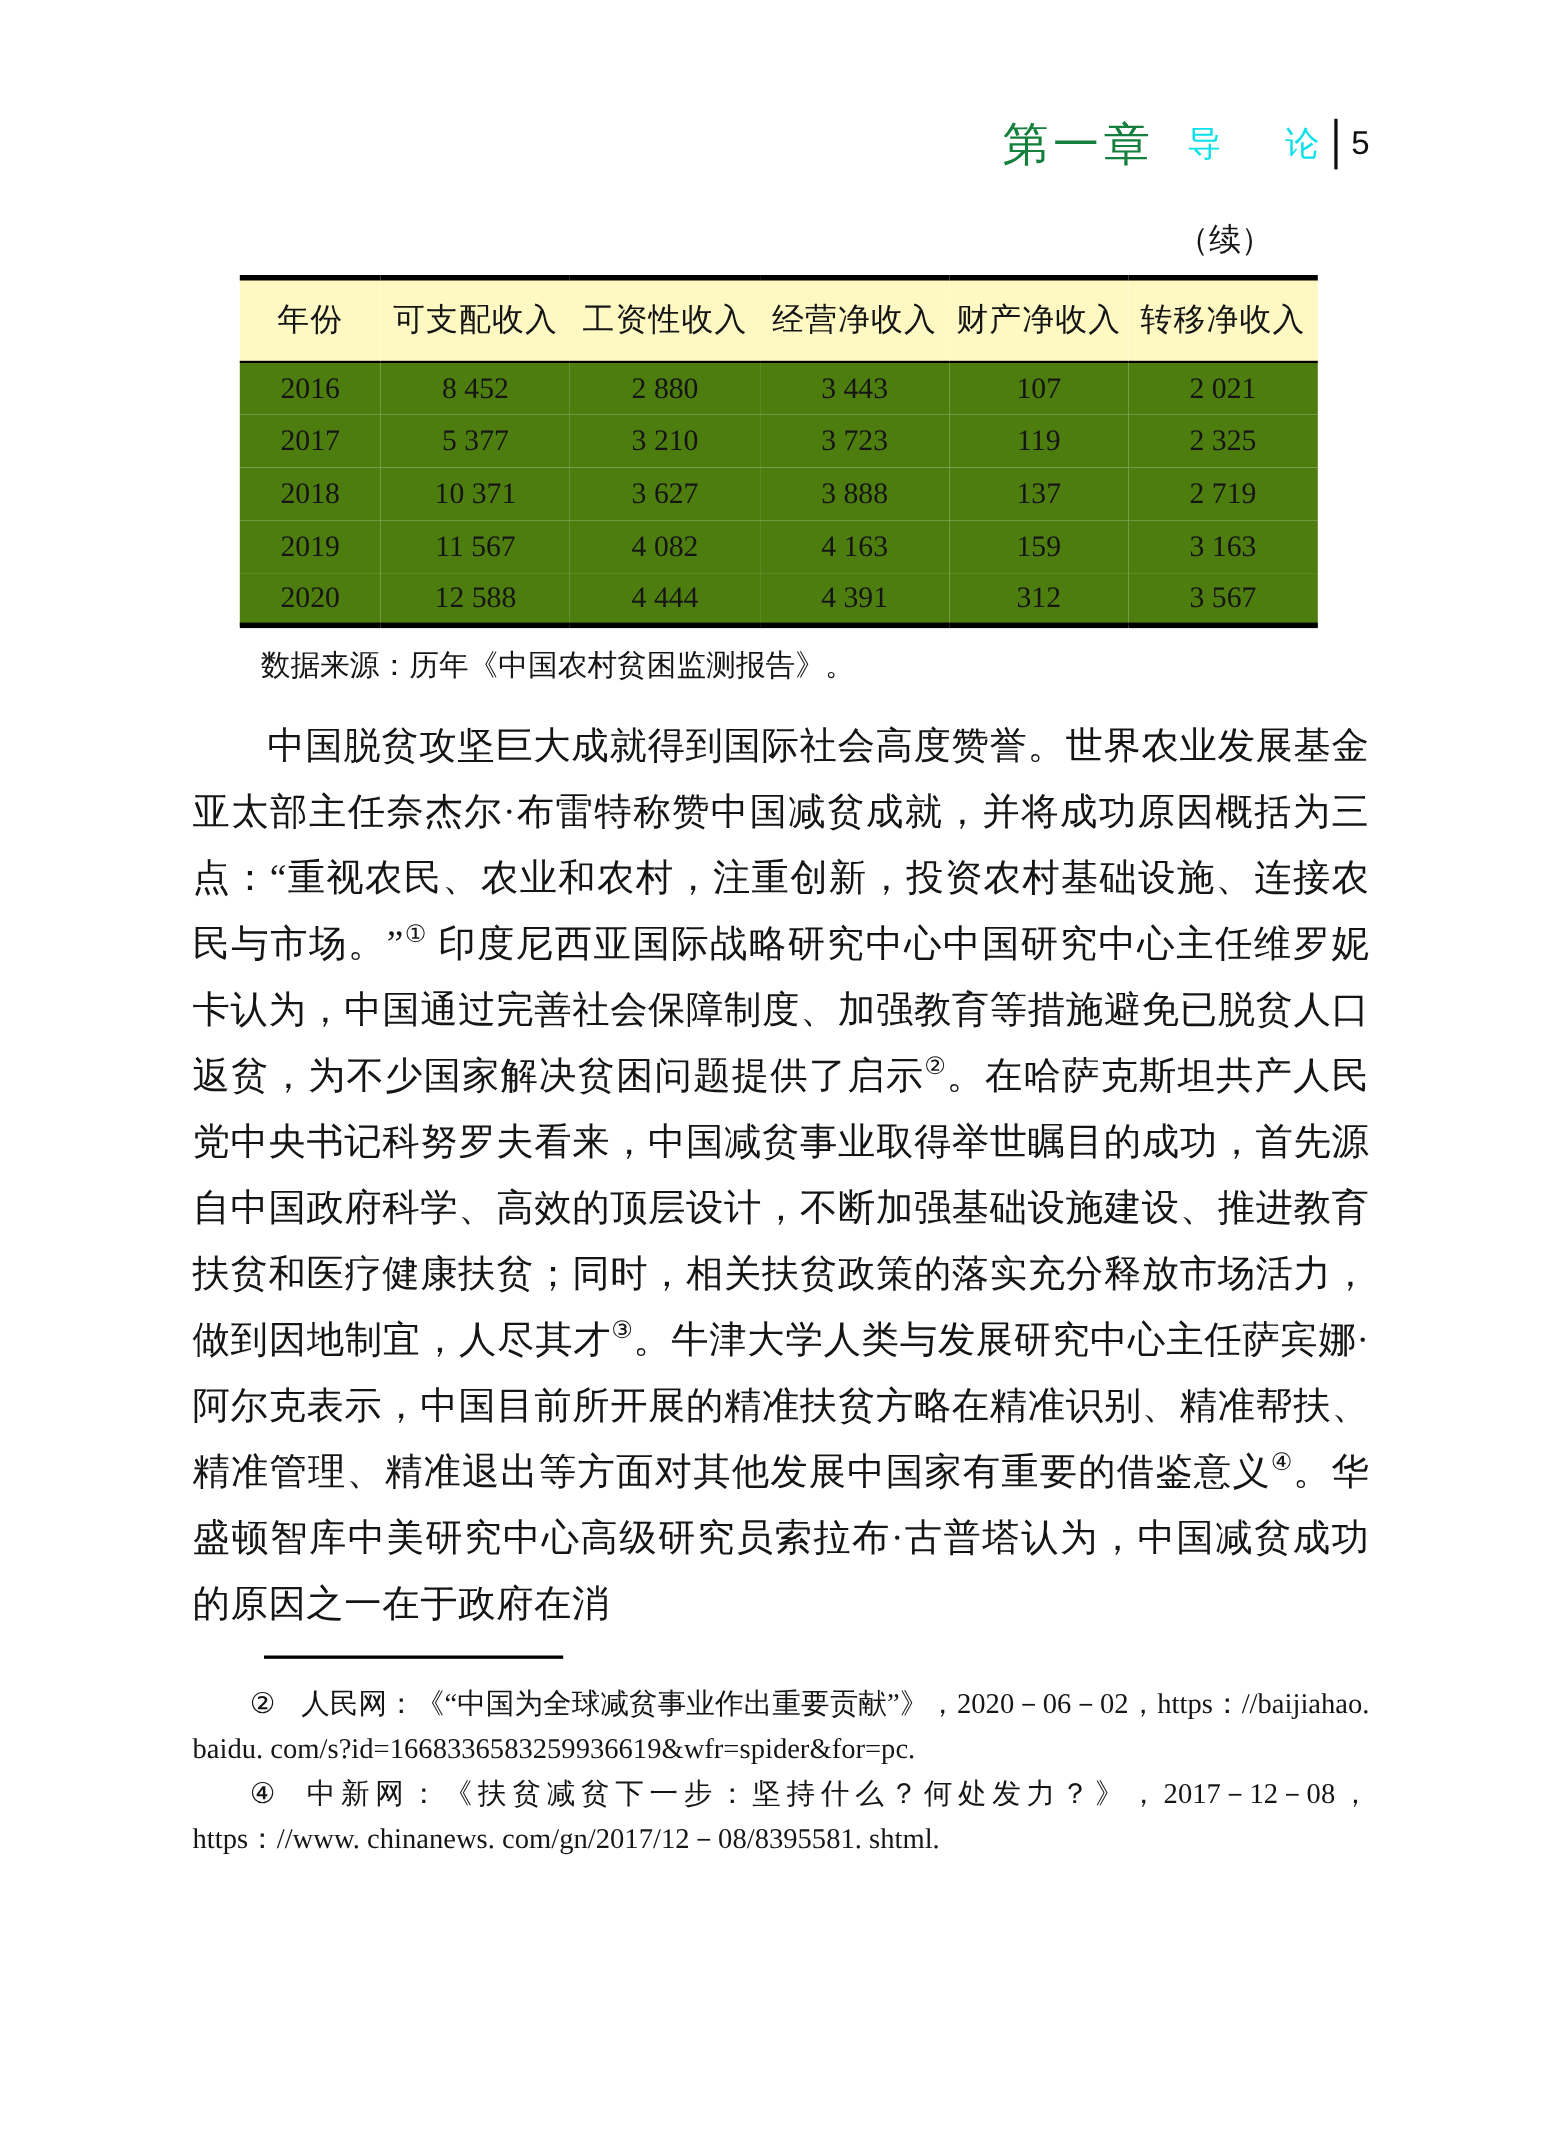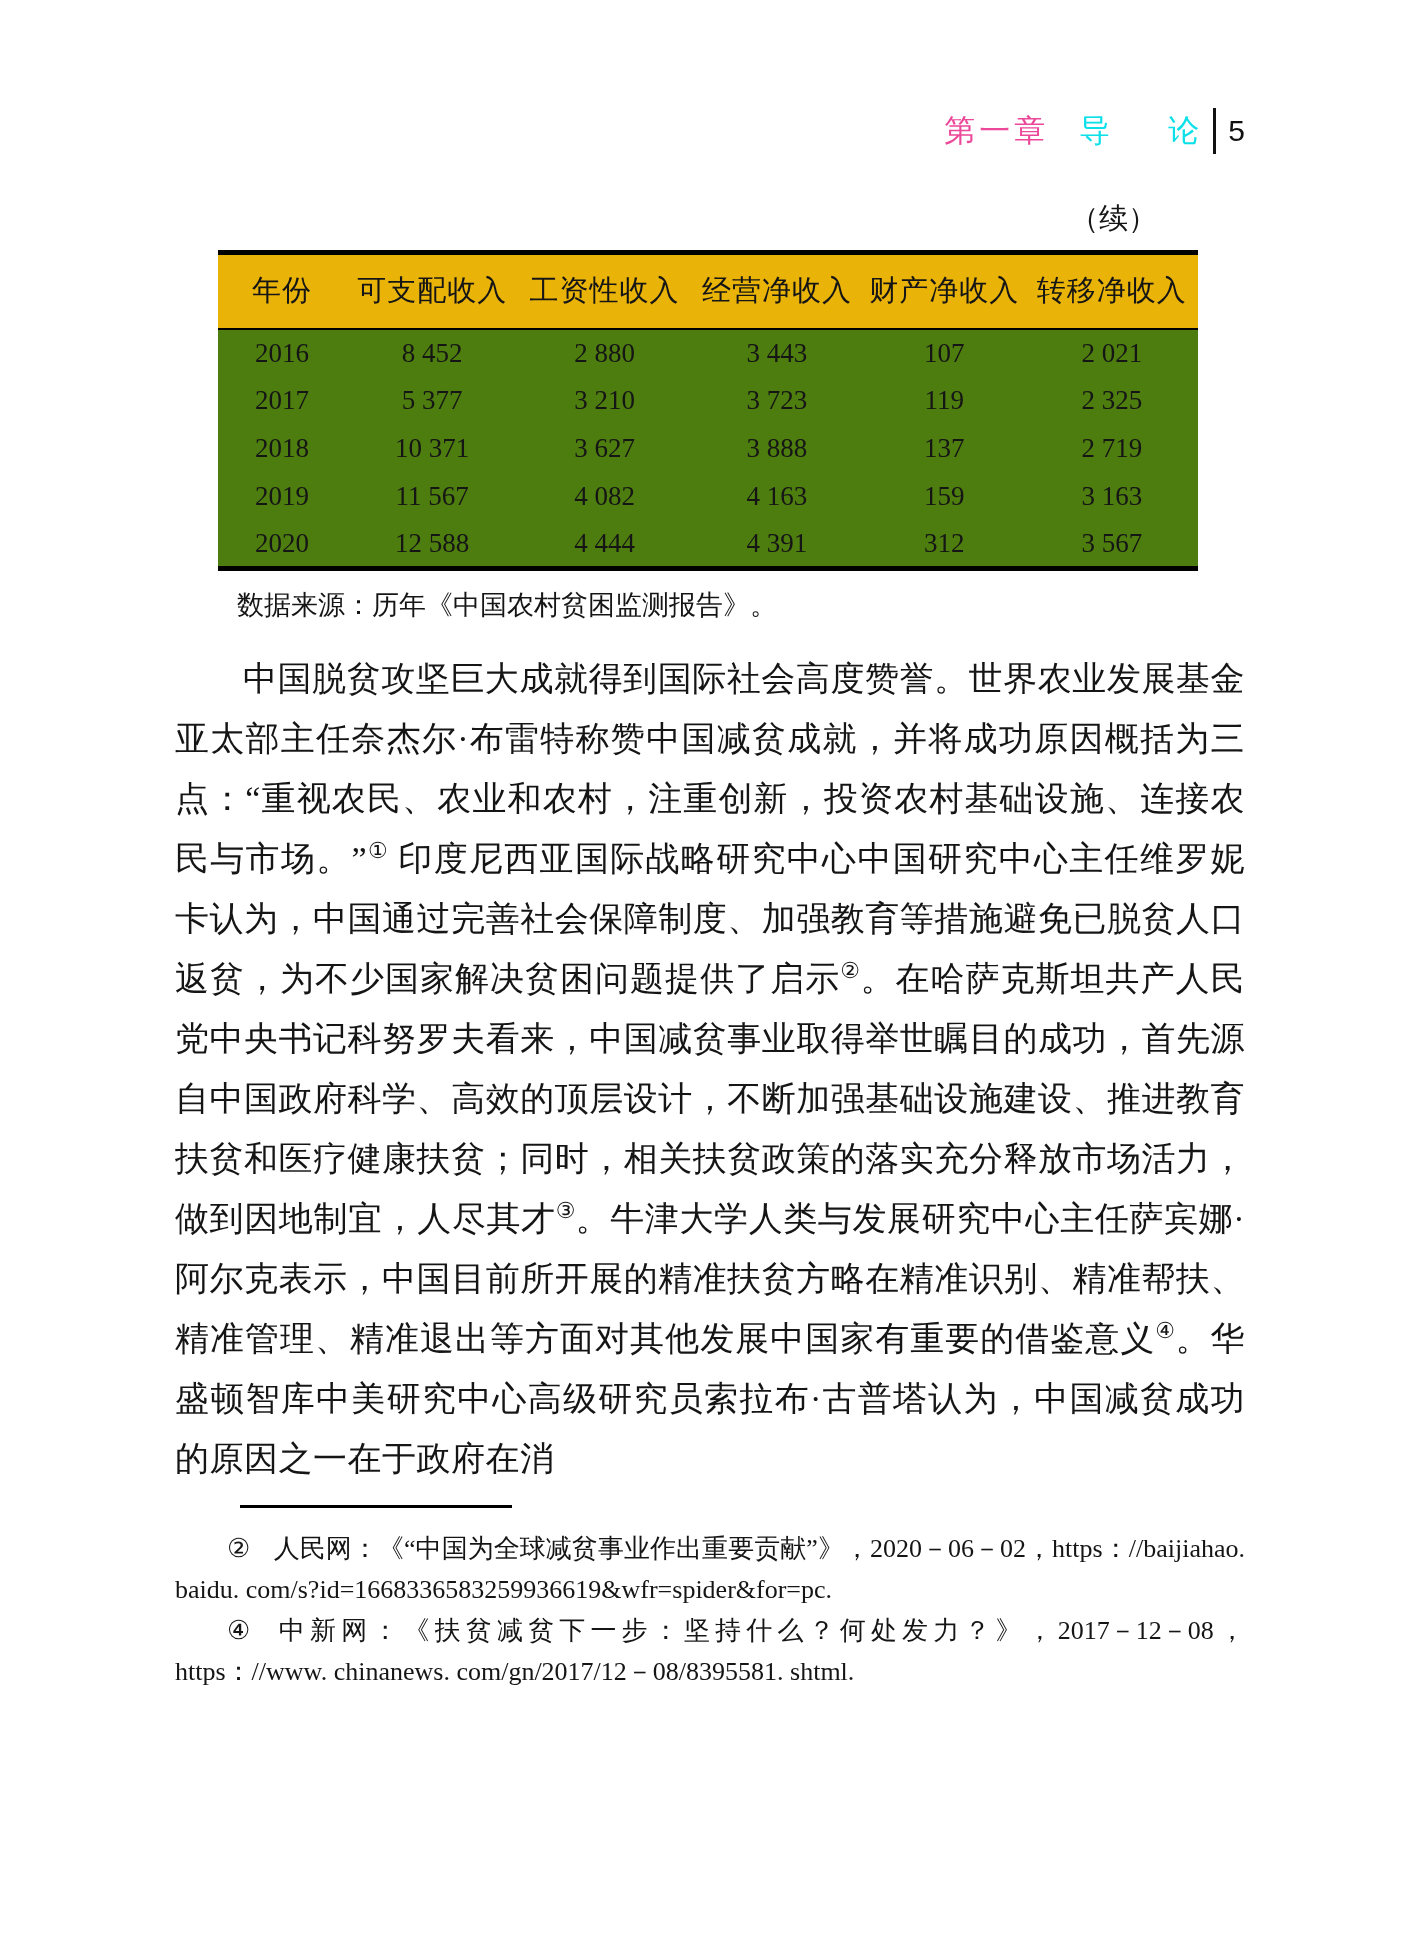--- a/index.html
+++ b/index.html
@@ -18,21 +18,21 @@
   }
 
   
   .running-head {
     display: flex;
     justify-content: flex-end;
     align-items: center;
     height: 50px;
     font-family: "Liberation Sans", "DejaVu Sans", sans-serif;
   }
-  .chapter-label { color: #ec4899; font-size: 31px; letter-spacing: 4px; }
+  .chapter-label { color: #15803d; font-size: 42px; letter-spacing: 4px; }
   .chapter-word { color: #0ce0e8; font-size: 31px; }
   .cw1 { margin-left: 30px; }
   .cw2 { margin-left: 58px; }
   .head-divider {
     width: 3px; height: 46px; background: #111;
     margin-left: 14px; margin-right: 12px;
   }
   .page-number { font-size: 30px; color: #111; }
 
   
@@ -48,21 +48,21 @@
   
   .income-table {
     margin-left: 43px;
     margin-top: 12px;
     width: 980px;
     border-collapse: collapse;
     border-top: 5px solid #000;
     border-bottom: 5px solid #000;
   }
   .income-table th {
-    background: #eab308;
+    background: #fef9c3;
     font-weight: normal;
     font-size: 29px;
     height: 76px;
     text-align: center;
     border-bottom: 2px solid #000;
     letter-spacing: 1px;
   }
   .income-table td {
     background: #4d7c0f;
     font-size: 27px;

